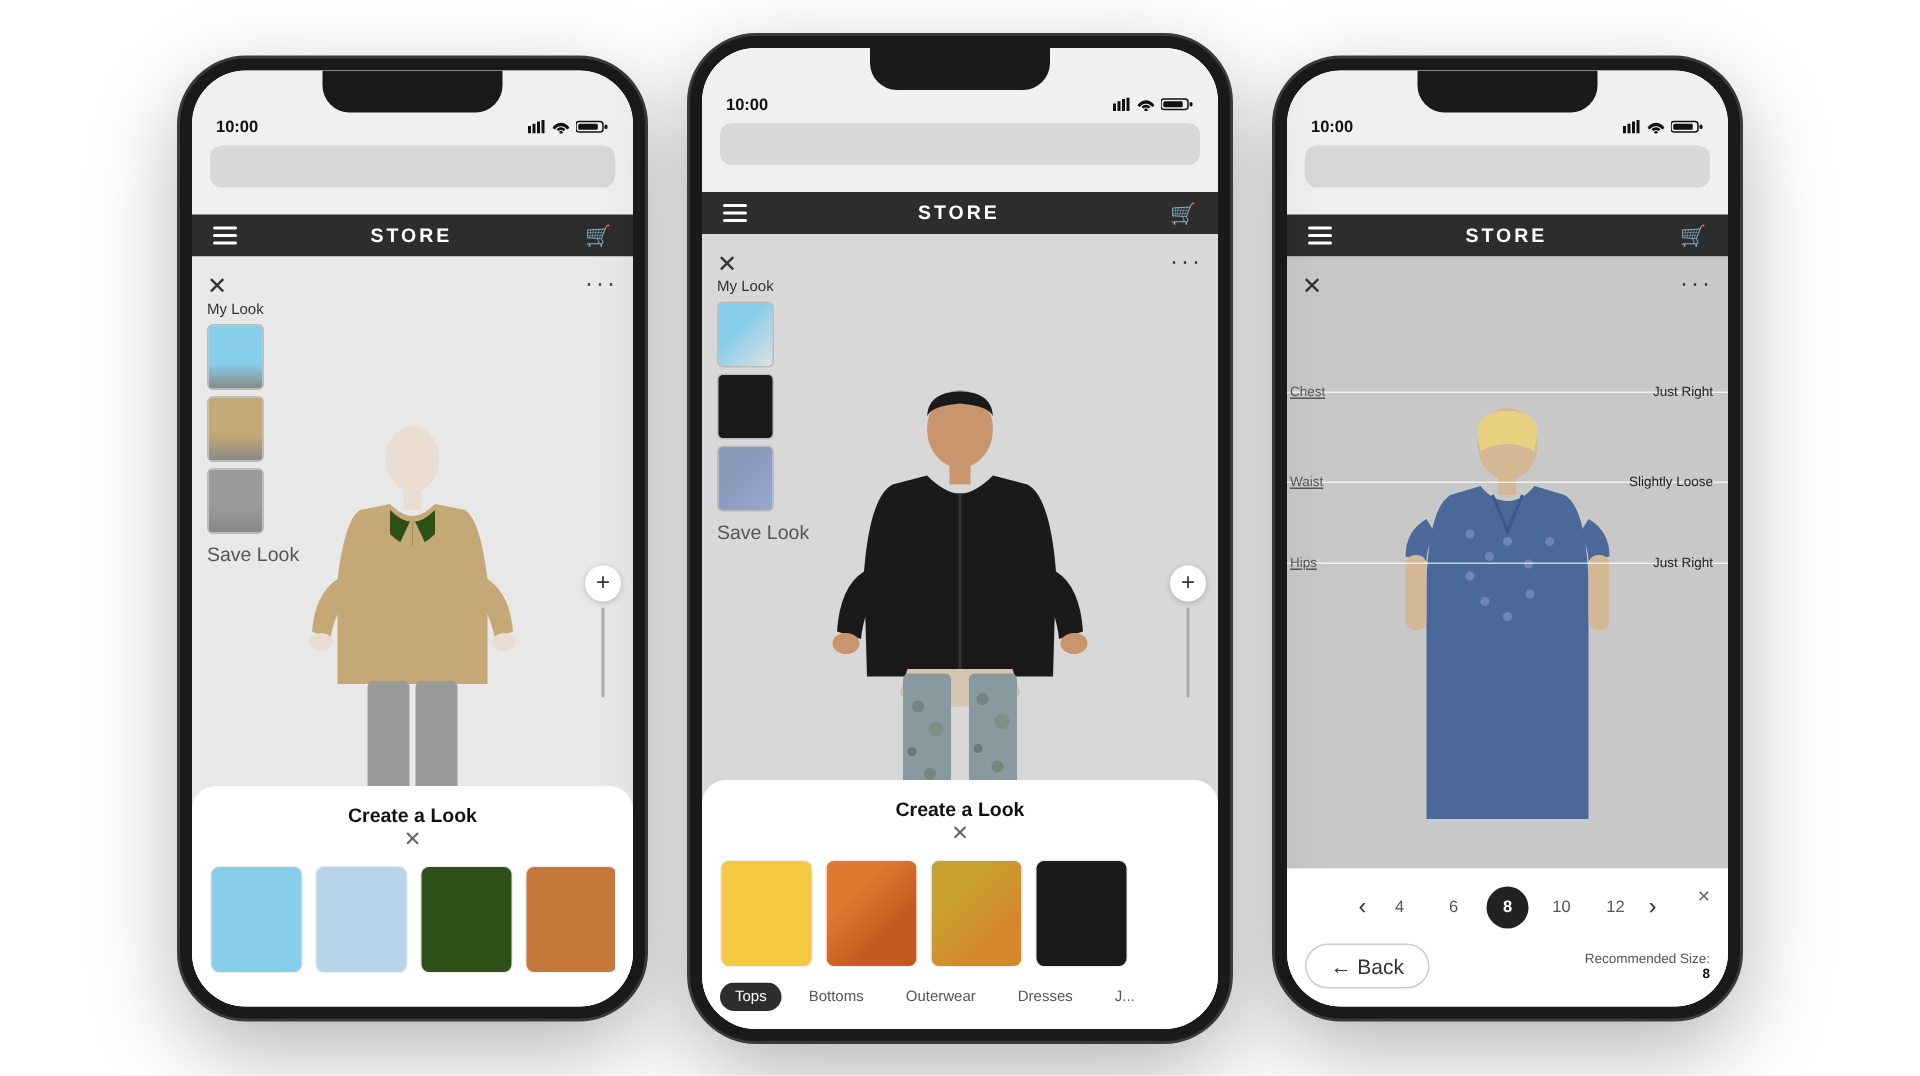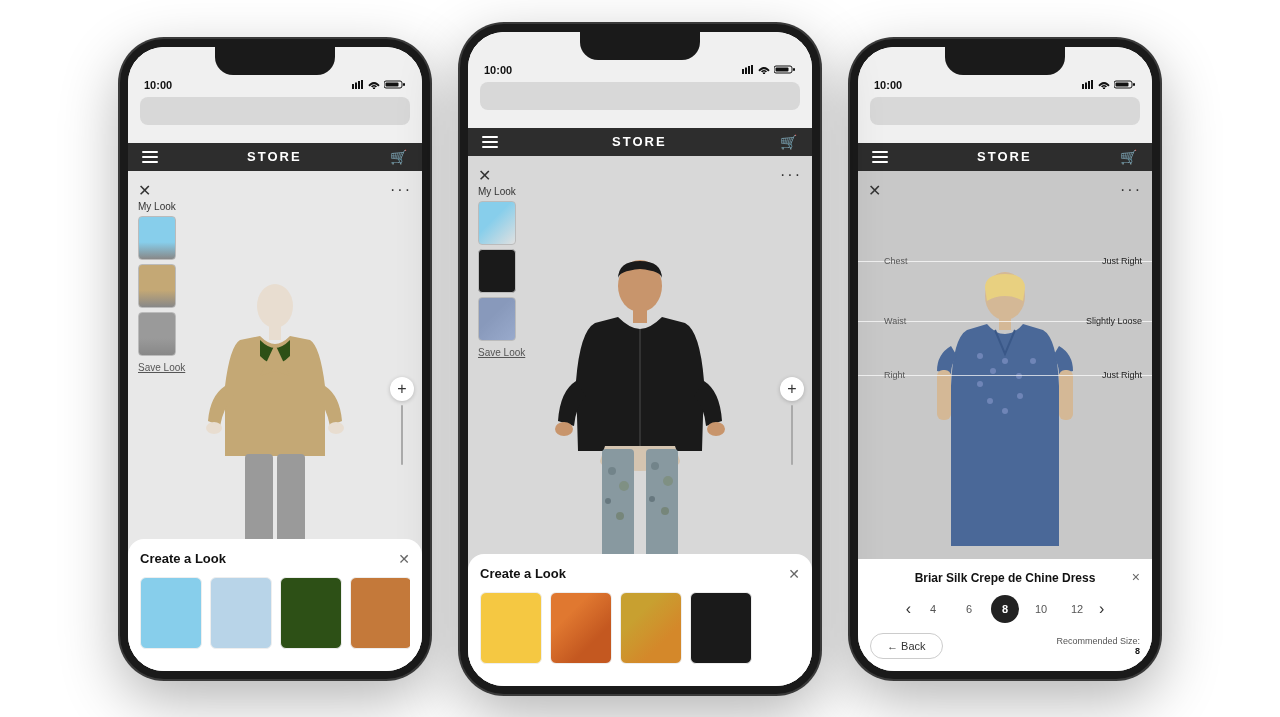--- a/index.html
+++ b/index.html
@@ -146,43 +146,43 @@
     }
     .outfit-thumb {
       width: 38px;
       height: 44px;
       background: #ccc;
       border-radius: 4px;
       overflow: hidden;
       border: 1px solid #bbb;
     }
     .save-look-link {
-      font-size: 10px;
+      font-size: 13px;
       color: #555;
-      text-decoration: underline;
       margin-top: 6px;
       display: block;
       cursor: pointer;
     }
     
     .create-look-panel {
       position: absolute;
       bottom: 0;
       left: 0;
       right: 0;
       background: white;
       border-radius: 16px 16px 0 0;
       padding: 12px;
       z-index: 30;
     }
     .panel-header {
       display: flex;
       justify-content: space-between;
       align-items: center;
       margin-bottom: 10px;
+      flex-direction: column;
     }
     .panel-title {
       font-size: 13px;
       font-weight: 600;
       color: #111;
     }
     .panel-close {
       font-size: 14px;
       color: #666;
       cursor: pointer;
@@ -270,25 +270,26 @@
       position: absolute;
       left: 0;
       right: 0;
       height: 1px;
       background: rgba(255,255,255,0.7);
       display: flex;
       align-items: center;
     }
     .fit-label-left {
       position: absolute;
-      left: 26px;
+      left: 2px;
       font-size: 9px;
       color: #555;
       background: transparent;
       white-space: nowrap;
+      text-decoration: underline;
     }
     .fit-label-right {
       position: absolute;
       right: 10px;
       font-size: 9px;
       color: #222;
       background: transparent;
       white-space: nowrap;
       font-weight: 400;
     }
@@ -342,21 +343,21 @@
       color: #555;
       text-align: right;
     }
     .back-btn {
       display: flex;
       align-items: center;
       gap: 6px;
       border: 1px solid #ccc;
       border-radius: 20px;
       padding: 6px 16px;
-      font-size: 11px;
+      font-size: 14px;
       cursor: pointer;
       color: #333;
       background: white;
     }
     .size-close-btn {
       position: absolute;
       top: 10px;
       right: 12px;
       font-size: 14px;
       color: #666;
@@ -607,20 +608,27 @@
         <div class="panel-header">
           <span class="panel-title">Create a Look</span>
           <span class="panel-close">✕</span>
         </div>
         <div class="clothing-grid">
           <div class="clothing-item top-yellow"></div>
           <div class="clothing-item top-floral"></div>
           <div class="clothing-item top-print2"></div>
           <div class="clothing-item jacket-black"></div>
         </div>
+        <div class="category-tabs">
+          <span class="cat-tab active">Tops</span>
+          <span class="cat-tab">Bottoms</span>
+          <span class="cat-tab">Outerwear</span>
+          <span class="cat-tab">Dresses</span>
+          <span class="cat-tab">J...</span>
+        </div>
       </div>
     </div>
   </div>
 
   <div class="phone">
     <div class="notch"></div>
     <div class="phone-inner">
       <div class="status-bar">
         <span>10:00</span>
         <div class="status-icons">
@@ -692,29 +700,28 @@
         <div class="fit-overlay">
           <div class="fit-line" style="top: 30%; left:0; right:0; position:absolute;">
             <span class="fit-label-left">Chest</span>
             <span class="fit-label-right">Just Right</span>
           </div>
           <div class="fit-line" style="top: 50%; left:0; right:0; position:absolute;">
             <span class="fit-label-left">Waist</span>
             <span class="fit-label-right">Slightly Loose</span>
           </div>
           <div class="fit-line" style="top: 68%; left:0; right:0; position:absolute;">
-            <span class="fit-label-left">Right</span>
+            <span class="fit-label-left">Hips</span>
             <span class="fit-label-right">Just Right</span>
           </div>
         </div>
       </div>
 
       <div class="size-panel">
         <span class="size-close-btn">×</span>
-        <div class="product-name">Briar Silk Crepe de Chine Dress</div>
         <div class="size-row">
           <span class="size-arrow">‹</span>
           <div class="size-option">4</div>
           <div class="size-option">6</div>
           <div class="size-option active">8</div>
           <div class="size-option">10</div>
           <div class="size-option">12</div>
           <span class="size-arrow">›</span>
         </div>
         <div style="display:flex; justify-content:space-between; align-items:center;">

